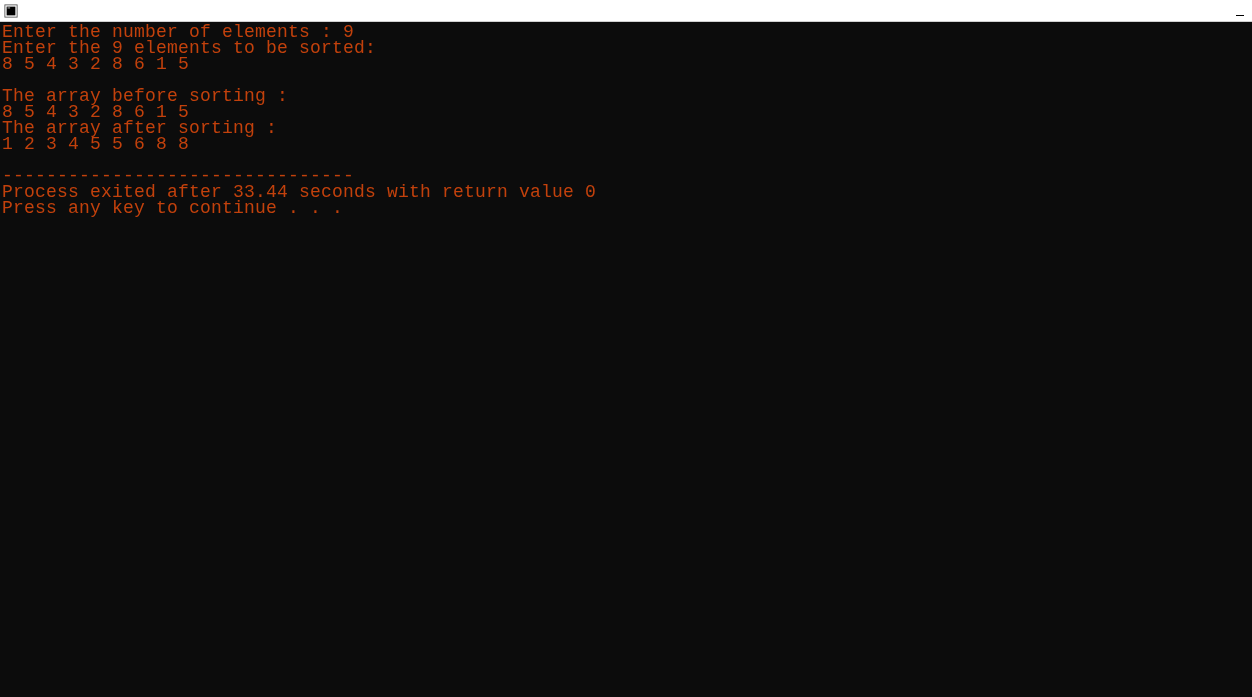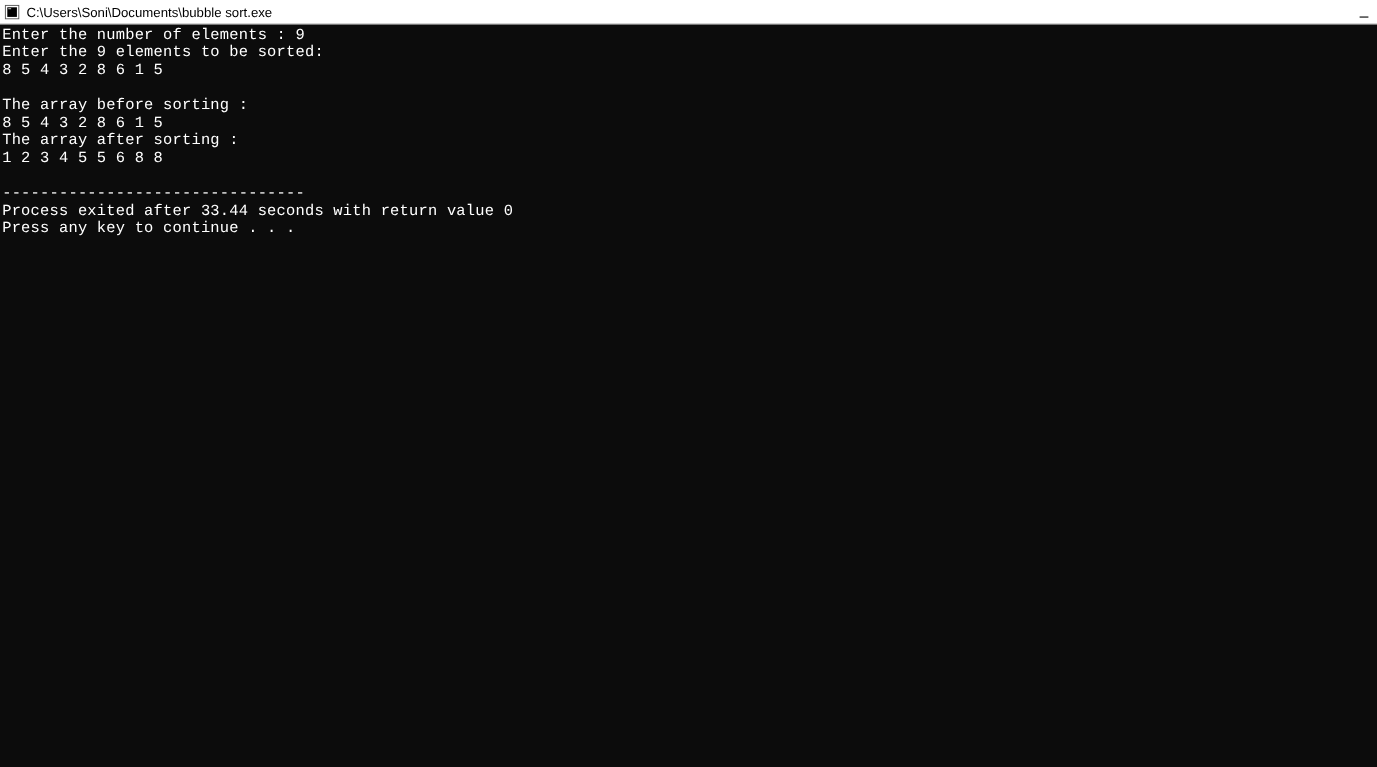--- a/index.html
+++ b/index.html
@@ -53,42 +53,41 @@
     }
     .minimize-dash {
       width: 8px;
       height: 1px;
       background: #000;
     }
     .console-area {
       width: 100%;
       height: calc(697px - 22px);
       background: #0c0c0c;
-      color: #ffffff;
+      color: #c2410c;
       font-family: Consolas, "Courier New", monospace;
-      font-size: 14px;
+      font-size: 18px;
       line-height: 16px;
       padding: 2px 0 0 2px;
       white-space: pre;
       letter-spacing: 0.2px;
     }
     .console-line {
       display: block;
     }
   </style>
 </head>
 <body>
 
 <div class="title-bar">
   <span class="title-bar-icon">
     <svg viewBox="0 0 16 16">
       <rect x="1" y="1" width="14" height="14" fill="none" stroke="#555" stroke-width="1"></rect>
       <rect x="3" y="3" width="10" height="10" fill="#000"></rect>
       <rect x="4" y="4" width="3" height="1" fill="#ccc"></rect>
     </svg>
   </span>
-  <span class="title-text">C:\Users\Soni\Documents\bubble sort.exe</span>
   <div class="minimize-btn">
     <div class="minimize-dash"></div>
   </div>
 </div>
 
 <div class="console-area"><span class="console-line">Enter the number of elements : 9</span><span class="console-line">Enter the 9 elements to be sorted:</span><span class="console-line">8 5 4 3 2 8 6 1 5</span><span class="console-line">&nbsp;</span><span class="console-line">The array before sorting :</span><span class="console-line">8 5 4 3 2 8 6 1 5</span><span class="console-line">The array after sorting :</span><span class="console-line">1 2 3 4 5 5 6 8 8</span><span class="console-line">&nbsp;</span><span class="console-line">--------------------------------</span><span class="console-line">Process exited after 33.44 seconds with return value 0</span><span class="console-line">Press any key to continue . . .</span></div>
 
 </body></html>

